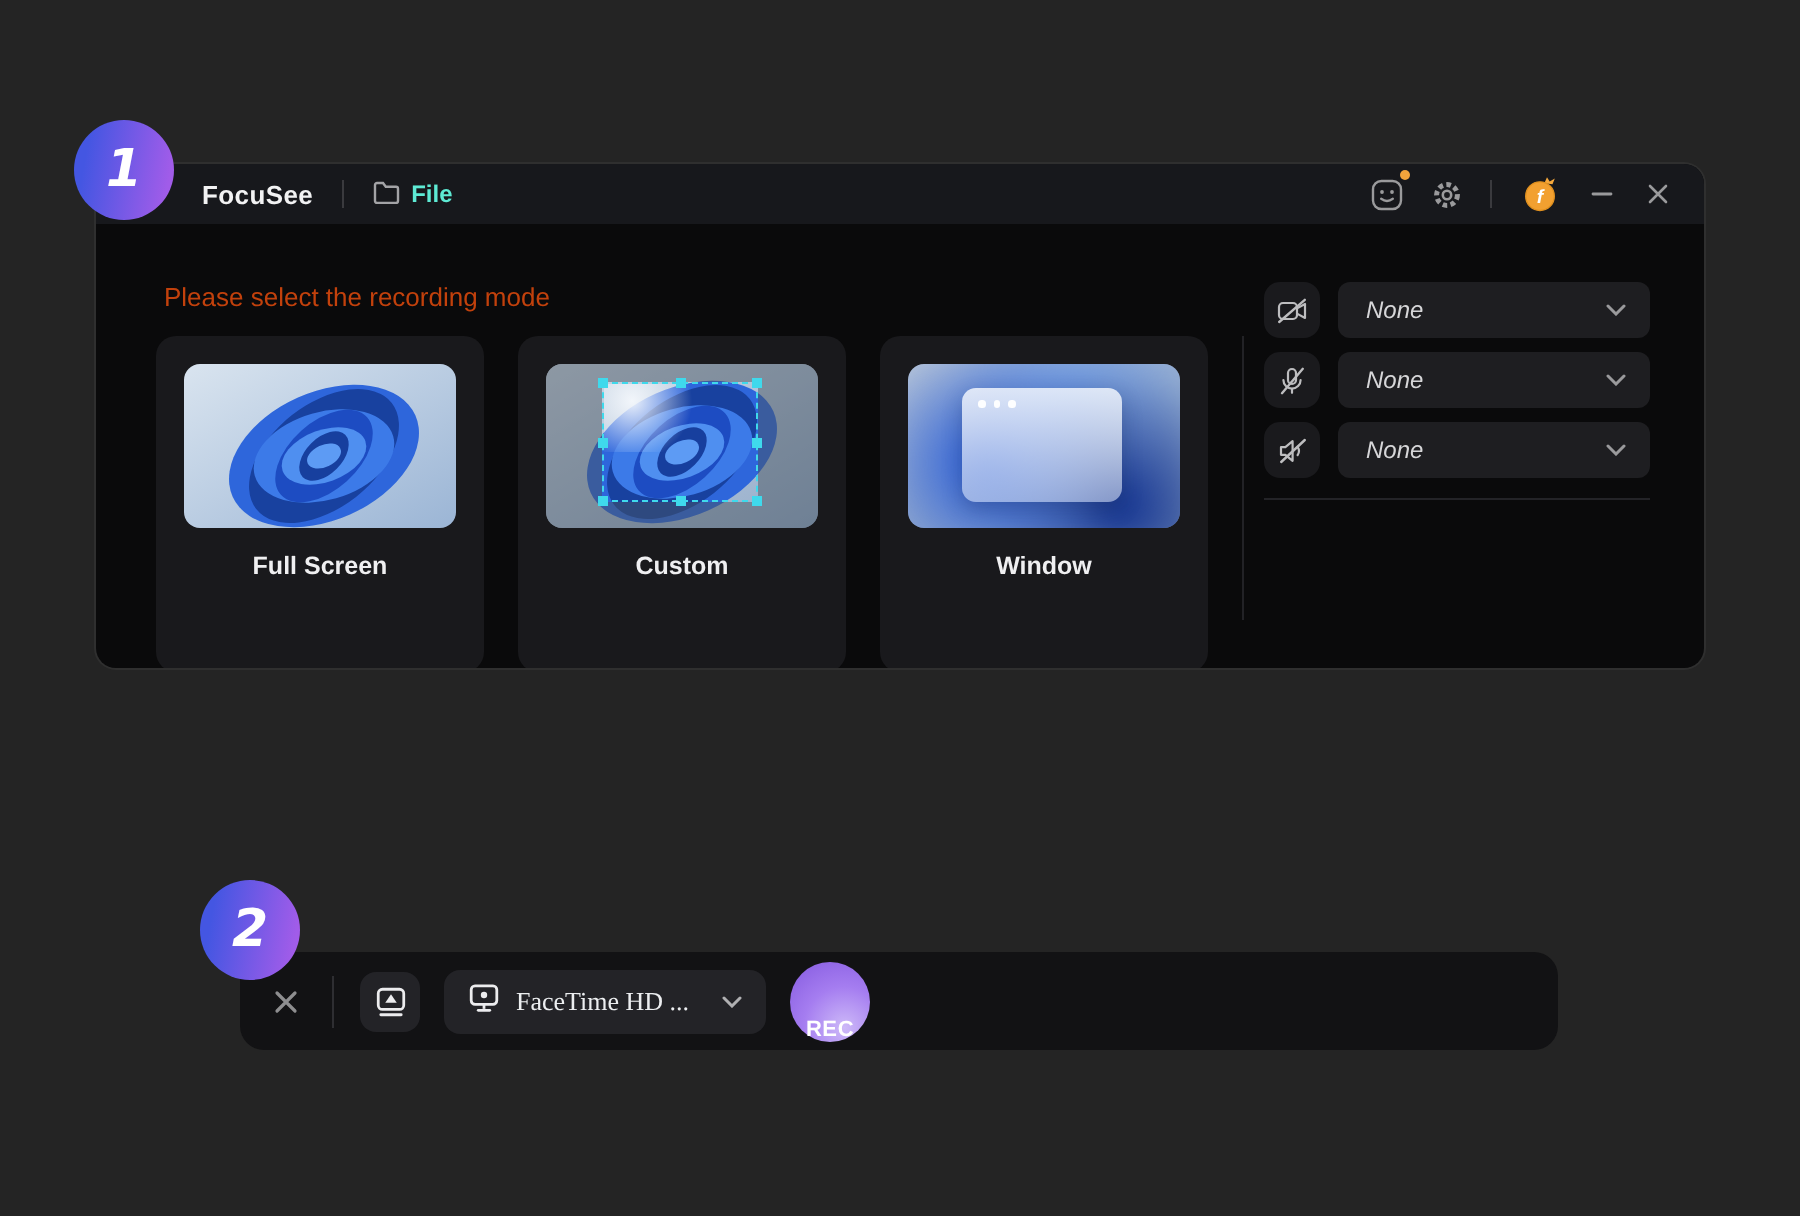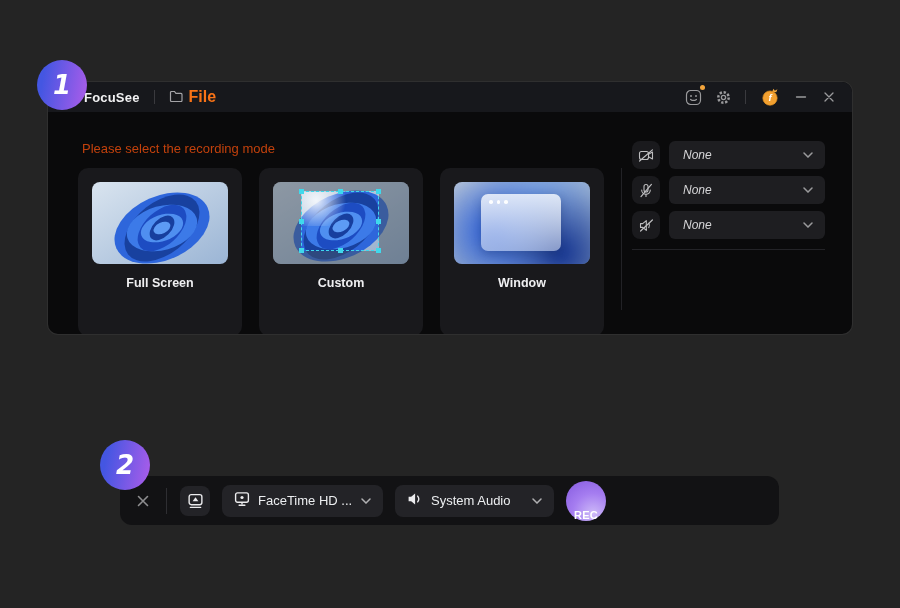--- a/index.html
+++ b/index.html
@@ -13,23 +13,23 @@
     color:#fff;font-weight:700;font-style:italic;font-size:26px;z-index:9;
     font-family:"DejaVu Sans",sans-serif;}
   #badge1{left:37px;top:60px;}
   #badge2{left:100px;top:440px;}
 
   
   .app-window{position:absolute;left:48px;top:82px;width:804px;height:252px;
     background:#0a0a0b;border-radius:10px;overflow:hidden;
     box-shadow:0 0 0 1px rgba(255,255,255,0.05);z-index:2;}
   .titlebar{height:30px;background:#17181c;display:flex;align-items:center;padding:0 14px 0 0;}
-  .app-title{margin-left:36px;color:#f2f2f3;font-weight:700;font-size:13px;letter-spacing:.2px;text-align:right;}
+  .app-title{margin-left:53px;color:#f2f2f3;font-weight:700;font-size:13px;letter-spacing:.2px;text-align:right;}
   .tb-divider{width:1px;height:14px;background:#3a3a3e;margin:0 14px;}
-  .file-menu{display:flex;align-items:center;gap:6px;color:#f97316;font-size:16px;font-weight:600;cursor:default;}
+  .file-menu{display:flex;align-items:center;gap:6px;color:#5eead4;font-size:12px;font-weight:600;cursor:default;}
   .tb-right{margin-left:auto;display:flex;align-items:center;gap:10px;}
   .tb-iconbtn{position:relative;display:flex;align-items:center;justify-content:center;width:20px;height:20px;}
   .notif-dot{position:absolute;top:-2px;right:-2px;width:5px;height:5px;border-radius:50%;background:#f2a43c;}
   .coin-btn{margin:0 2px;}
   .winctl{display:flex;align-items:center;justify-content:center;width:18px;height:18px;}
 
   
   .win-body{position:relative;padding:29px 27px 0 30px;}
   .prompt{color:#c2410c;font-size:13px;margin:0 0 12px 4px;}
   .cards-row{display:flex;gap:17px;}
@@ -77,21 +77,21 @@
   
   .toolbar{position:absolute;left:120px;top:476px;width:659px;height:49px;background:#121214;
     border-radius:12px;display:flex;align-items:center;padding:0 4px 0 0;box-sizing:border-box;z-index:3;}
   .tb-close{width:46px;display:flex;align-items:center;justify-content:center;cursor:pointer;}
   .tb-sep{width:1px;height:26px;background:#2e2e32;flex:none;}
   .tp-btn{width:30px;height:30px;border-radius:8px;background:#232327;margin-left:13px;
     display:flex;align-items:center;justify-content:center;cursor:pointer;flex:none;}
   .pill{height:32px;border-radius:8px;background:#232327;display:flex;align-items:center;gap:8px;
     padding:0 12px;color:#eceef0;font-size:13px;margin-left:12px;box-sizing:border-box;cursor:pointer;flex:none;}
   .pill .chev{margin-left:auto;display:flex;}
-  .pill-label{white-space:nowrap;overflow:hidden;}
+  .pill-label{white-space:nowrap;overflow:hidden;font-family:Liberation Serif, serif;}
   .pill-cam{width:161px;}
   .pill-mic{width:158px;}
   .pill-aud{width:159px;}
   .rec-btn{width:40px;height:40px;border-radius:50%;margin-left:12px;flex:none;
     background:radial-gradient(circle at 68% 82%,#cdb9f8 0%,#a57df0 48%,#8459df 100%);
     color:#fff;font-size:11px;font-weight:700;letter-spacing:.3px;
     display:flex;align-items:flex-end;justify-content:center;cursor:pointer;}
 </style>
 </head>
 <body>
@@ -328,33 +328,19 @@
       </span>
       <span class="pill-label">FaceTime HD ...</span>
       <span class="chev">
         <svg width="10" height="6" viewBox="0 0 10 6">
             <path d="M1 1l4 4 4-4" fill="none" stroke="#b0b0b2" stroke-width="1.5" stroke-linecap="round"></path>
           </svg>
       </span>
     </span>
 
 
-    <span class="pill pill-aud">
-      <span>
-        <svg width="16" height="14" viewBox="0 0 15 13">
-          <path d="M1.5 4.5h2.4L7.6 1.4v10.2L3.9 8.5H1.5z" fill="#ececee"></path>
-          <path d="M10 3.8a4.4 4.4 0 0 1 0 5.4" fill="none" stroke="#ececee" stroke-width="1.3" stroke-linecap="round"></path>
-        </svg>
-      </span>
-      <span class="pill-label">System Audio</span>
-      <span class="chev">
-        <svg width="10" height="6" viewBox="0 0 10 6">
-            <path d="M1 1l4 4 4-4" fill="none" stroke="#b0b0b2" stroke-width="1.5" stroke-linecap="round"></path>
-          </svg>
-      </span>
-    </span>
 
     <span class="rec-btn">
       <span>REC</span>
     </span>
   </div>
 
 </div>
 
 </body></html>

